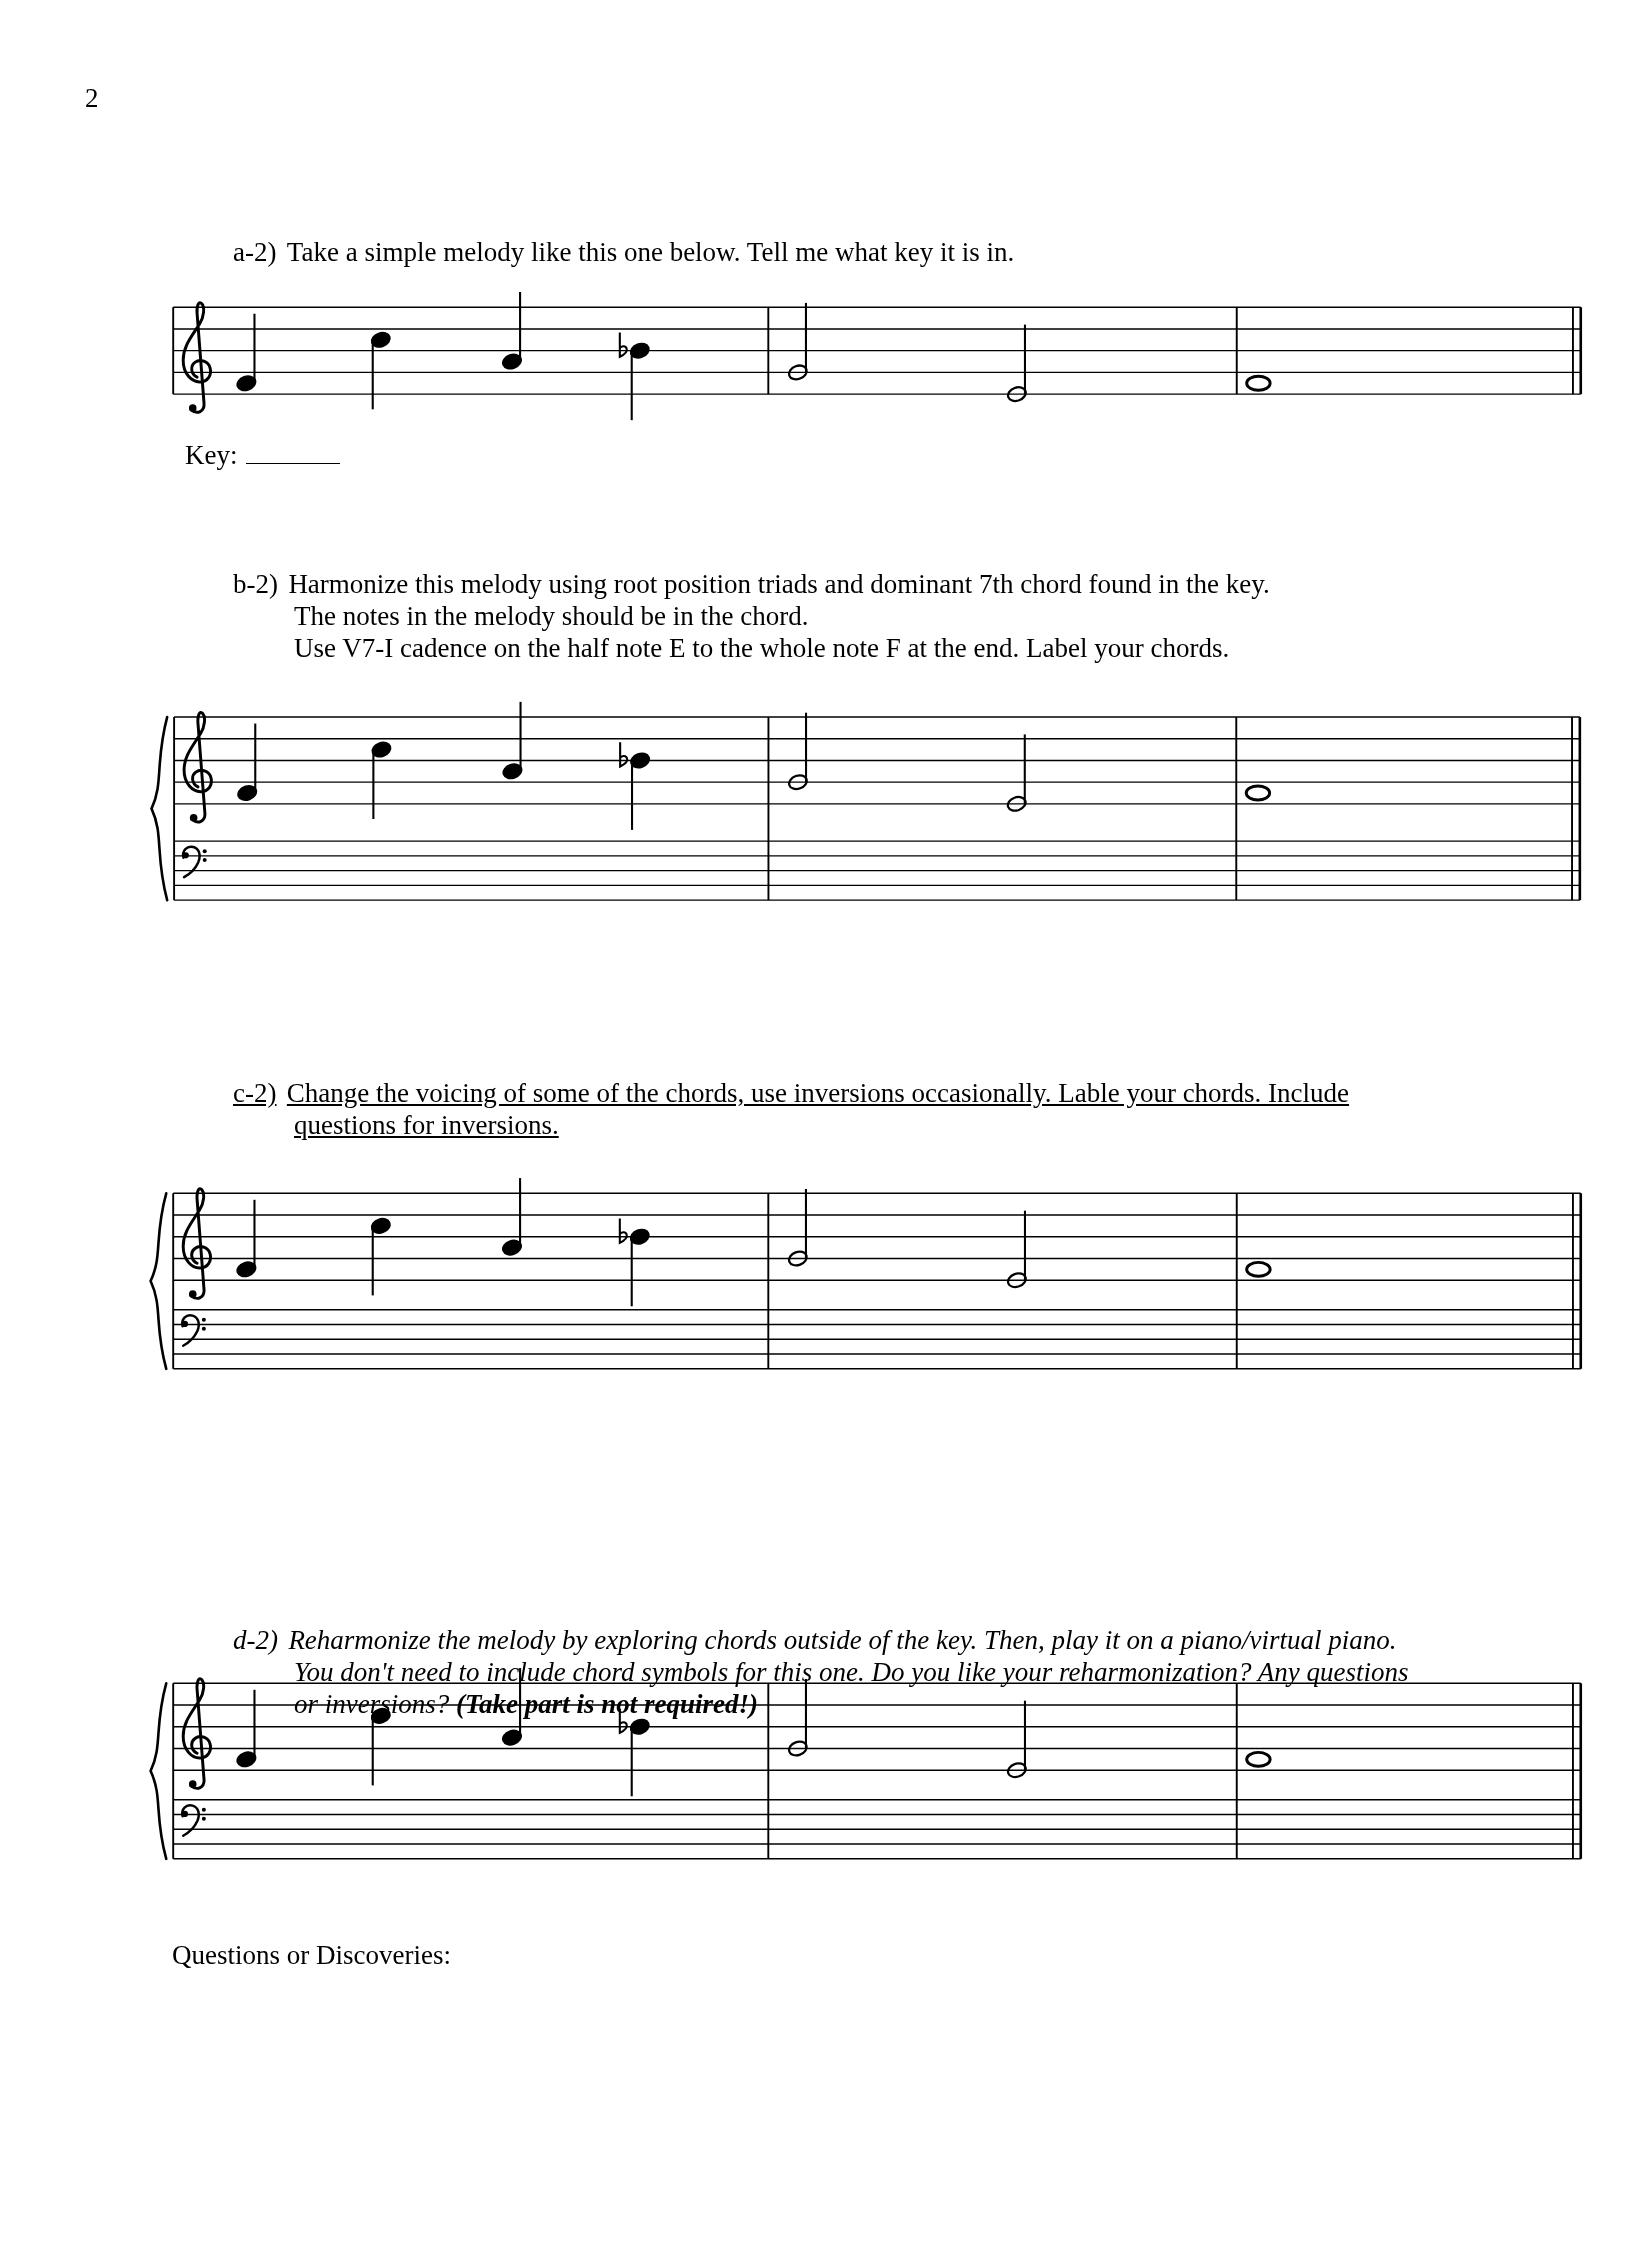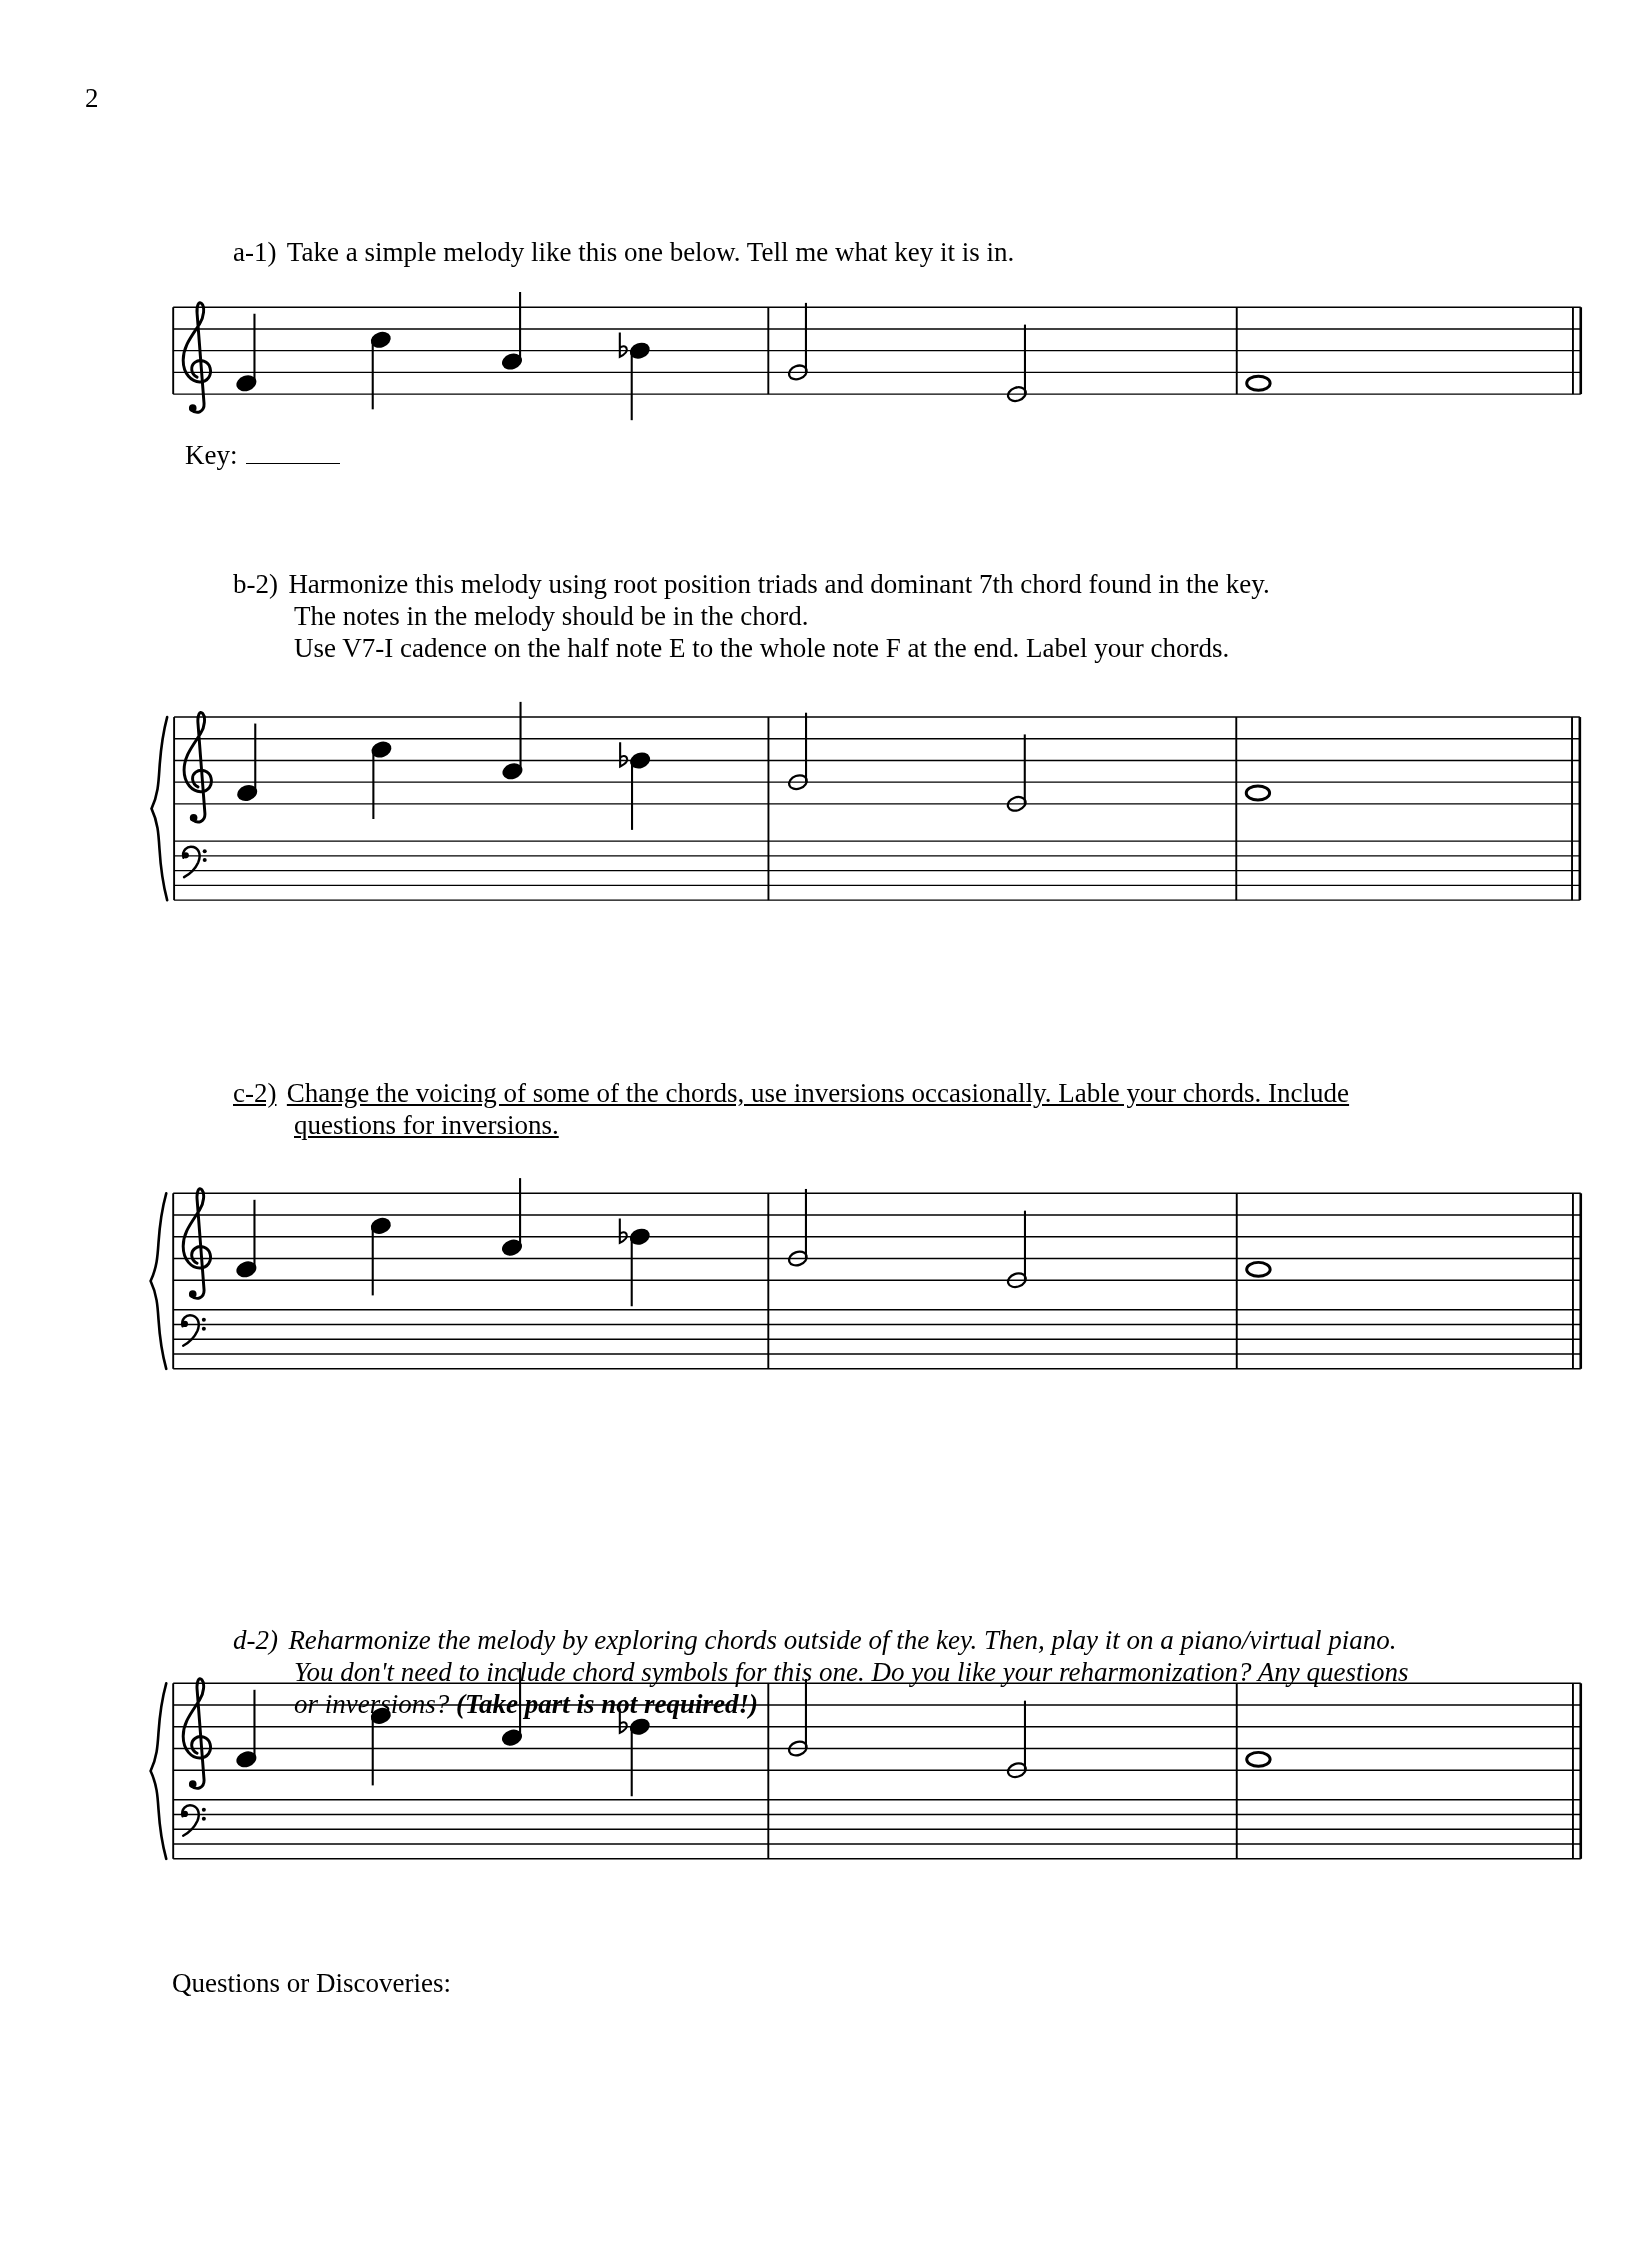--- a/index.html
+++ b/index.html
@@ -38,21 +38,21 @@
   b { font-weight: bold; }
 </style>
 </head>
 <body>
 
 <div id="page">
 
   <div class="abs pagenum" style="left:85px; top:83px;">2</div>
 
   <div class="abs prompt" style="left:233px; top:236px;">
-    <div class="pline"><span class="plabel">a-1)</span><span>Take a simple melody like this one below. Tell me what key it is in.</span></div>
+    <div class="pline"><span class="plabel">a-2)</span><span>Take a simple melody like this one below. Tell me what key it is in.</span></div>
   </div>
 
   <div class="staff-box" style="left:148px; top:255px;">
       <svg width="1451" height="187" viewBox="0 0 1670 215" xmlns="http://www.w3.org/2000/svg">
         <line class="sl" x1="29" y1="60" x2="1649" y2="60"></line>
         <line class="sl" x1="29" y1="85" x2="1649" y2="85"></line>
         <line class="sl" x1="29" y1="110" x2="1649" y2="110"></line>
         <line class="sl" x1="29" y1="135" x2="1649" y2="135"></line>
         <line class="sl" x1="29" y1="160" x2="1649" y2="160"></line>
         <line class="bl" x1="29" y1="60" x2="29" y2="160"></line>
@@ -230,16 +230,16 @@
         <line x1="556.73" y1="110" x2="556.73" y2="190" stroke="#000" stroke-width="2.4"></line>
         <path d="M 543.03 89 L 543.03 117 C 545.03 116 552.03 112 551.03 108 C 550.03 103 544.03 105 543.03 107" fill="none" stroke="#000" stroke-width="2.4"></path>
         <ellipse cx="747.9559999999999" cy="135" rx="10.5" ry="7.5" fill="none" stroke="#000" stroke-width="2.6" transform="rotate(-20 747.9559999999999 135)"></ellipse>
         <line x1="757.2559999999999" y1="135" x2="757.2559999999999" y2="55" stroke="#000" stroke-width="2.4"></line>
         <ellipse cx="1000.028" cy="160" rx="10.5" ry="7.5" fill="none" stroke="#000" stroke-width="2.6" transform="rotate(-20 1000.028 160)"></ellipse>
         <line x1="1009.328" y1="160" x2="1009.328" y2="80" stroke="#000" stroke-width="2.4"></line>
         <ellipse cx="1278.02" cy="147.5" rx="13.5" ry="8" fill="none" stroke="#000" stroke-width="3.4"></ellipse>
       </svg>
     </div>
 
-  <div class="abs prompt" style="left:172px; top:1939px;margin-top:28px;">Questions or Discoveries:</div>
+  <div class="abs prompt" style="left:172px; top:1939px;">Questions or Discoveries:</div>
 
 </div>
 
 
 </body></html>

